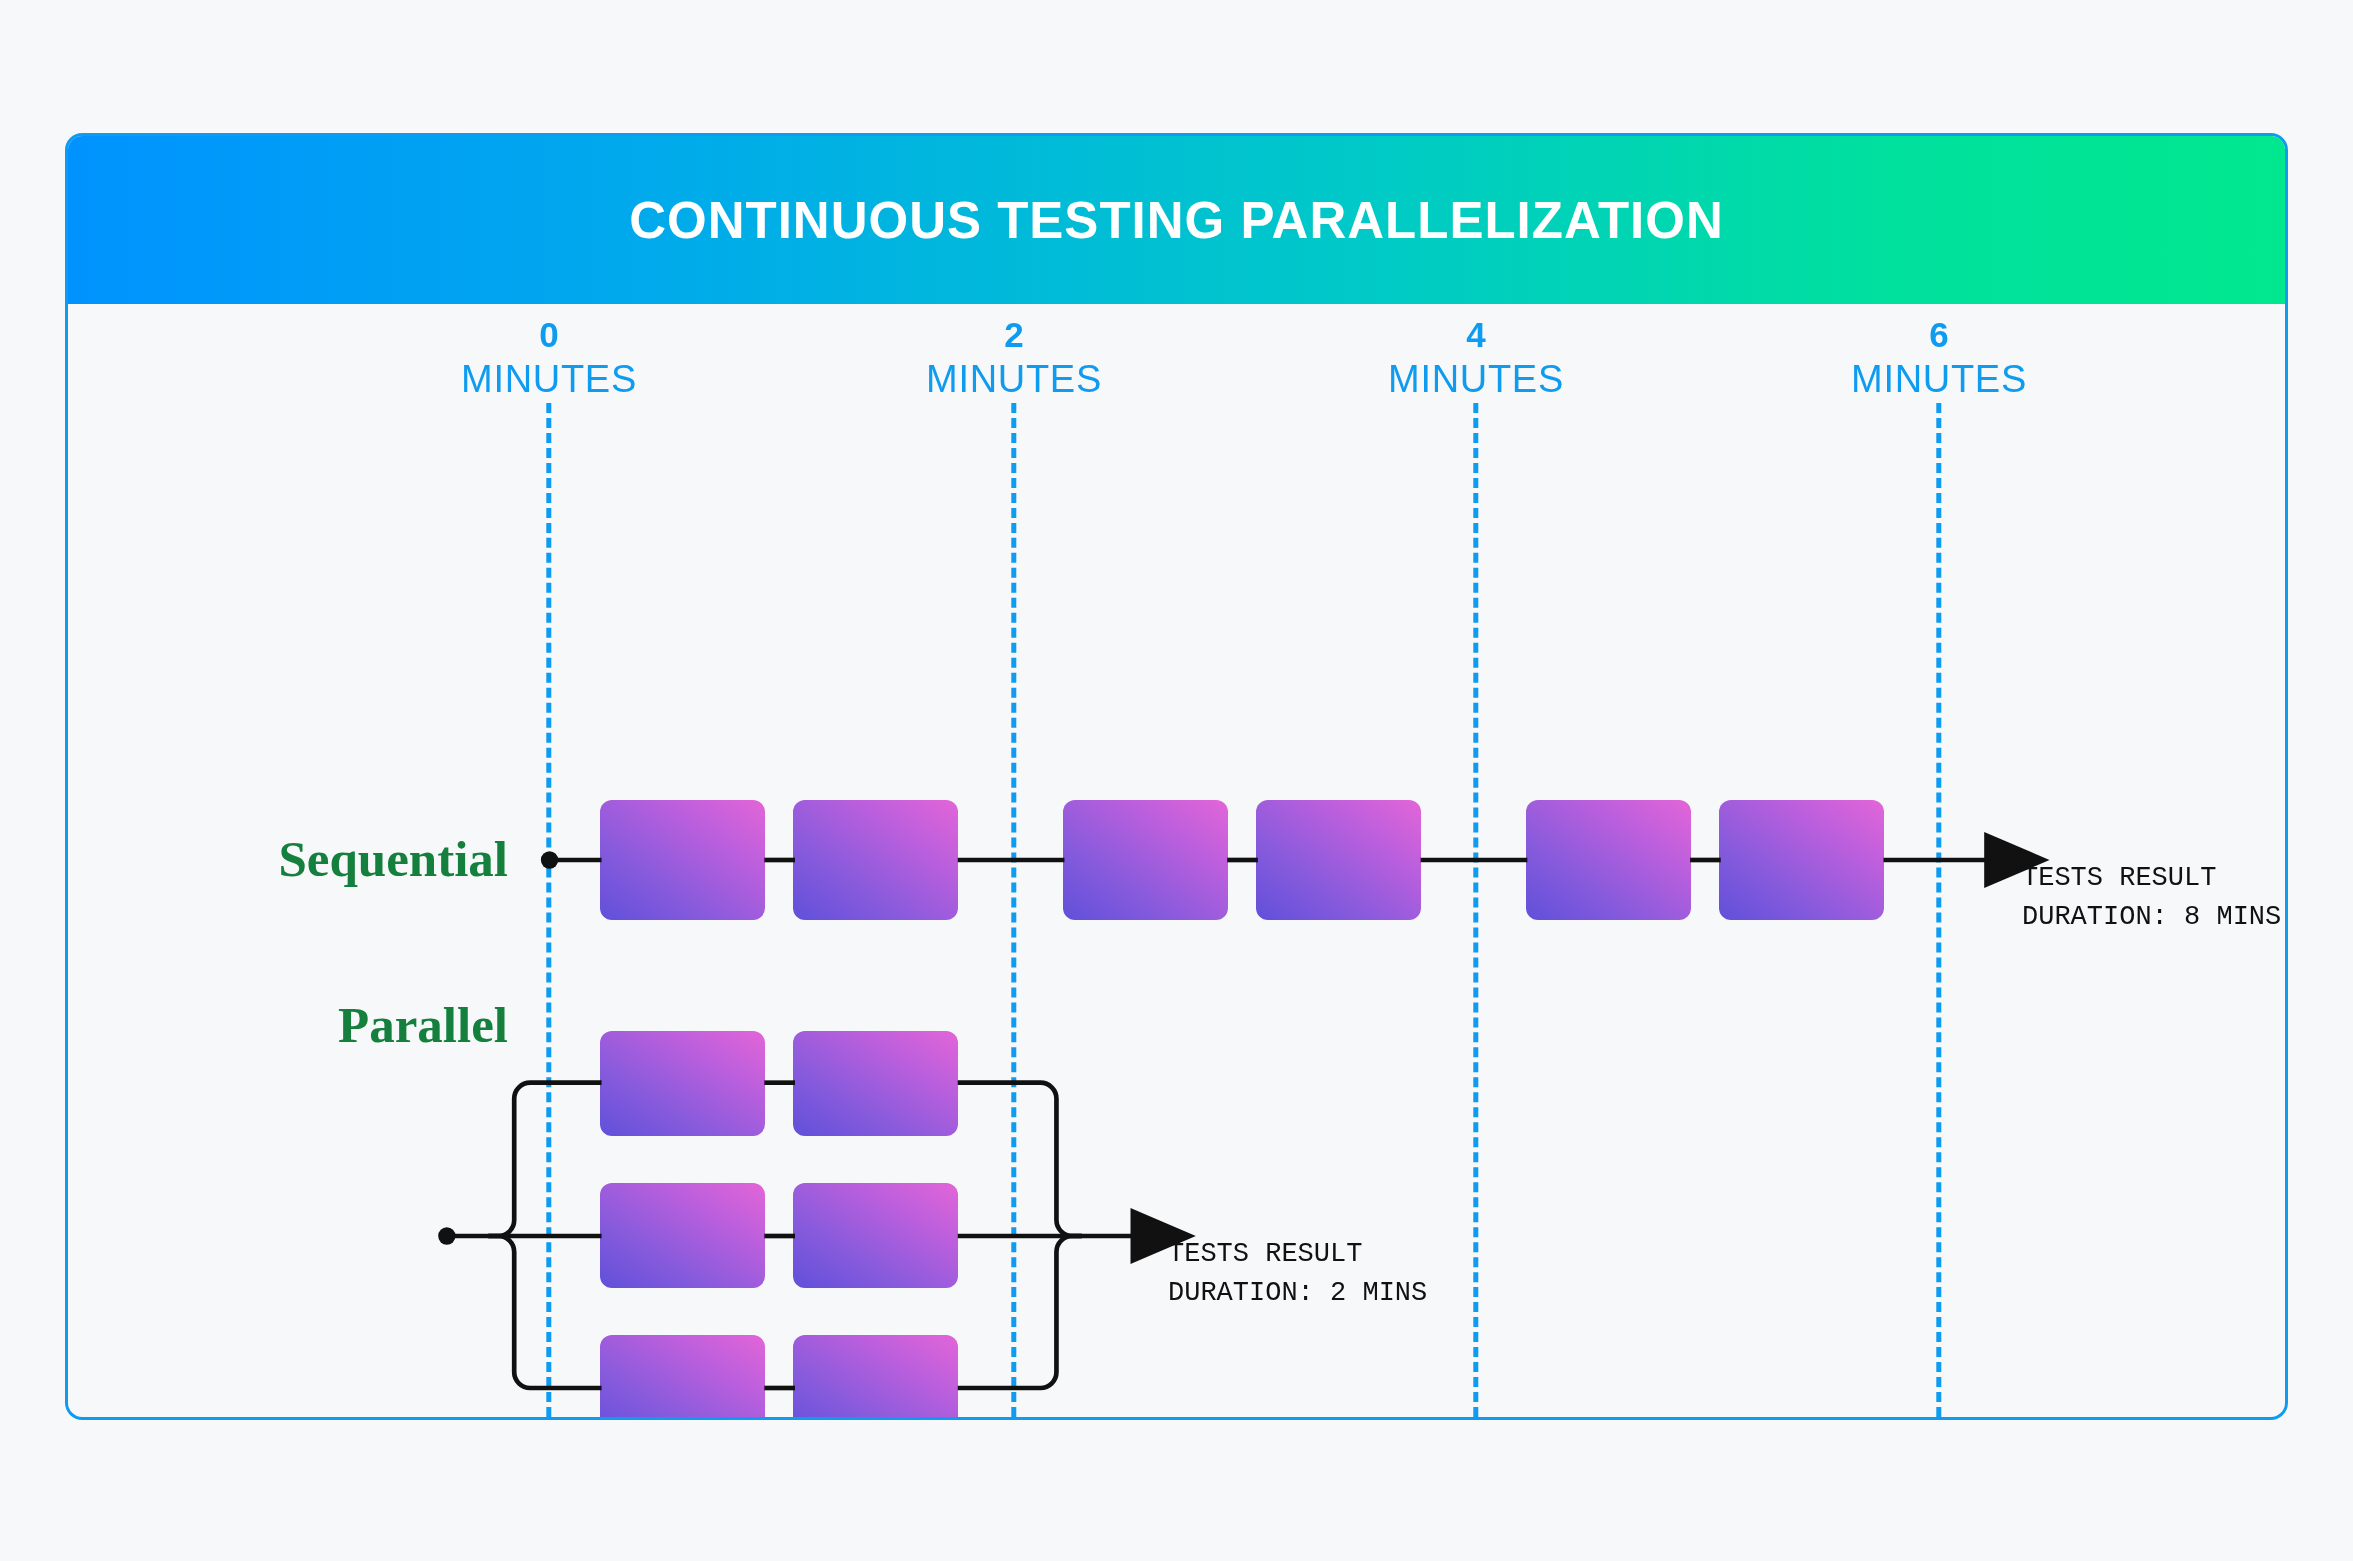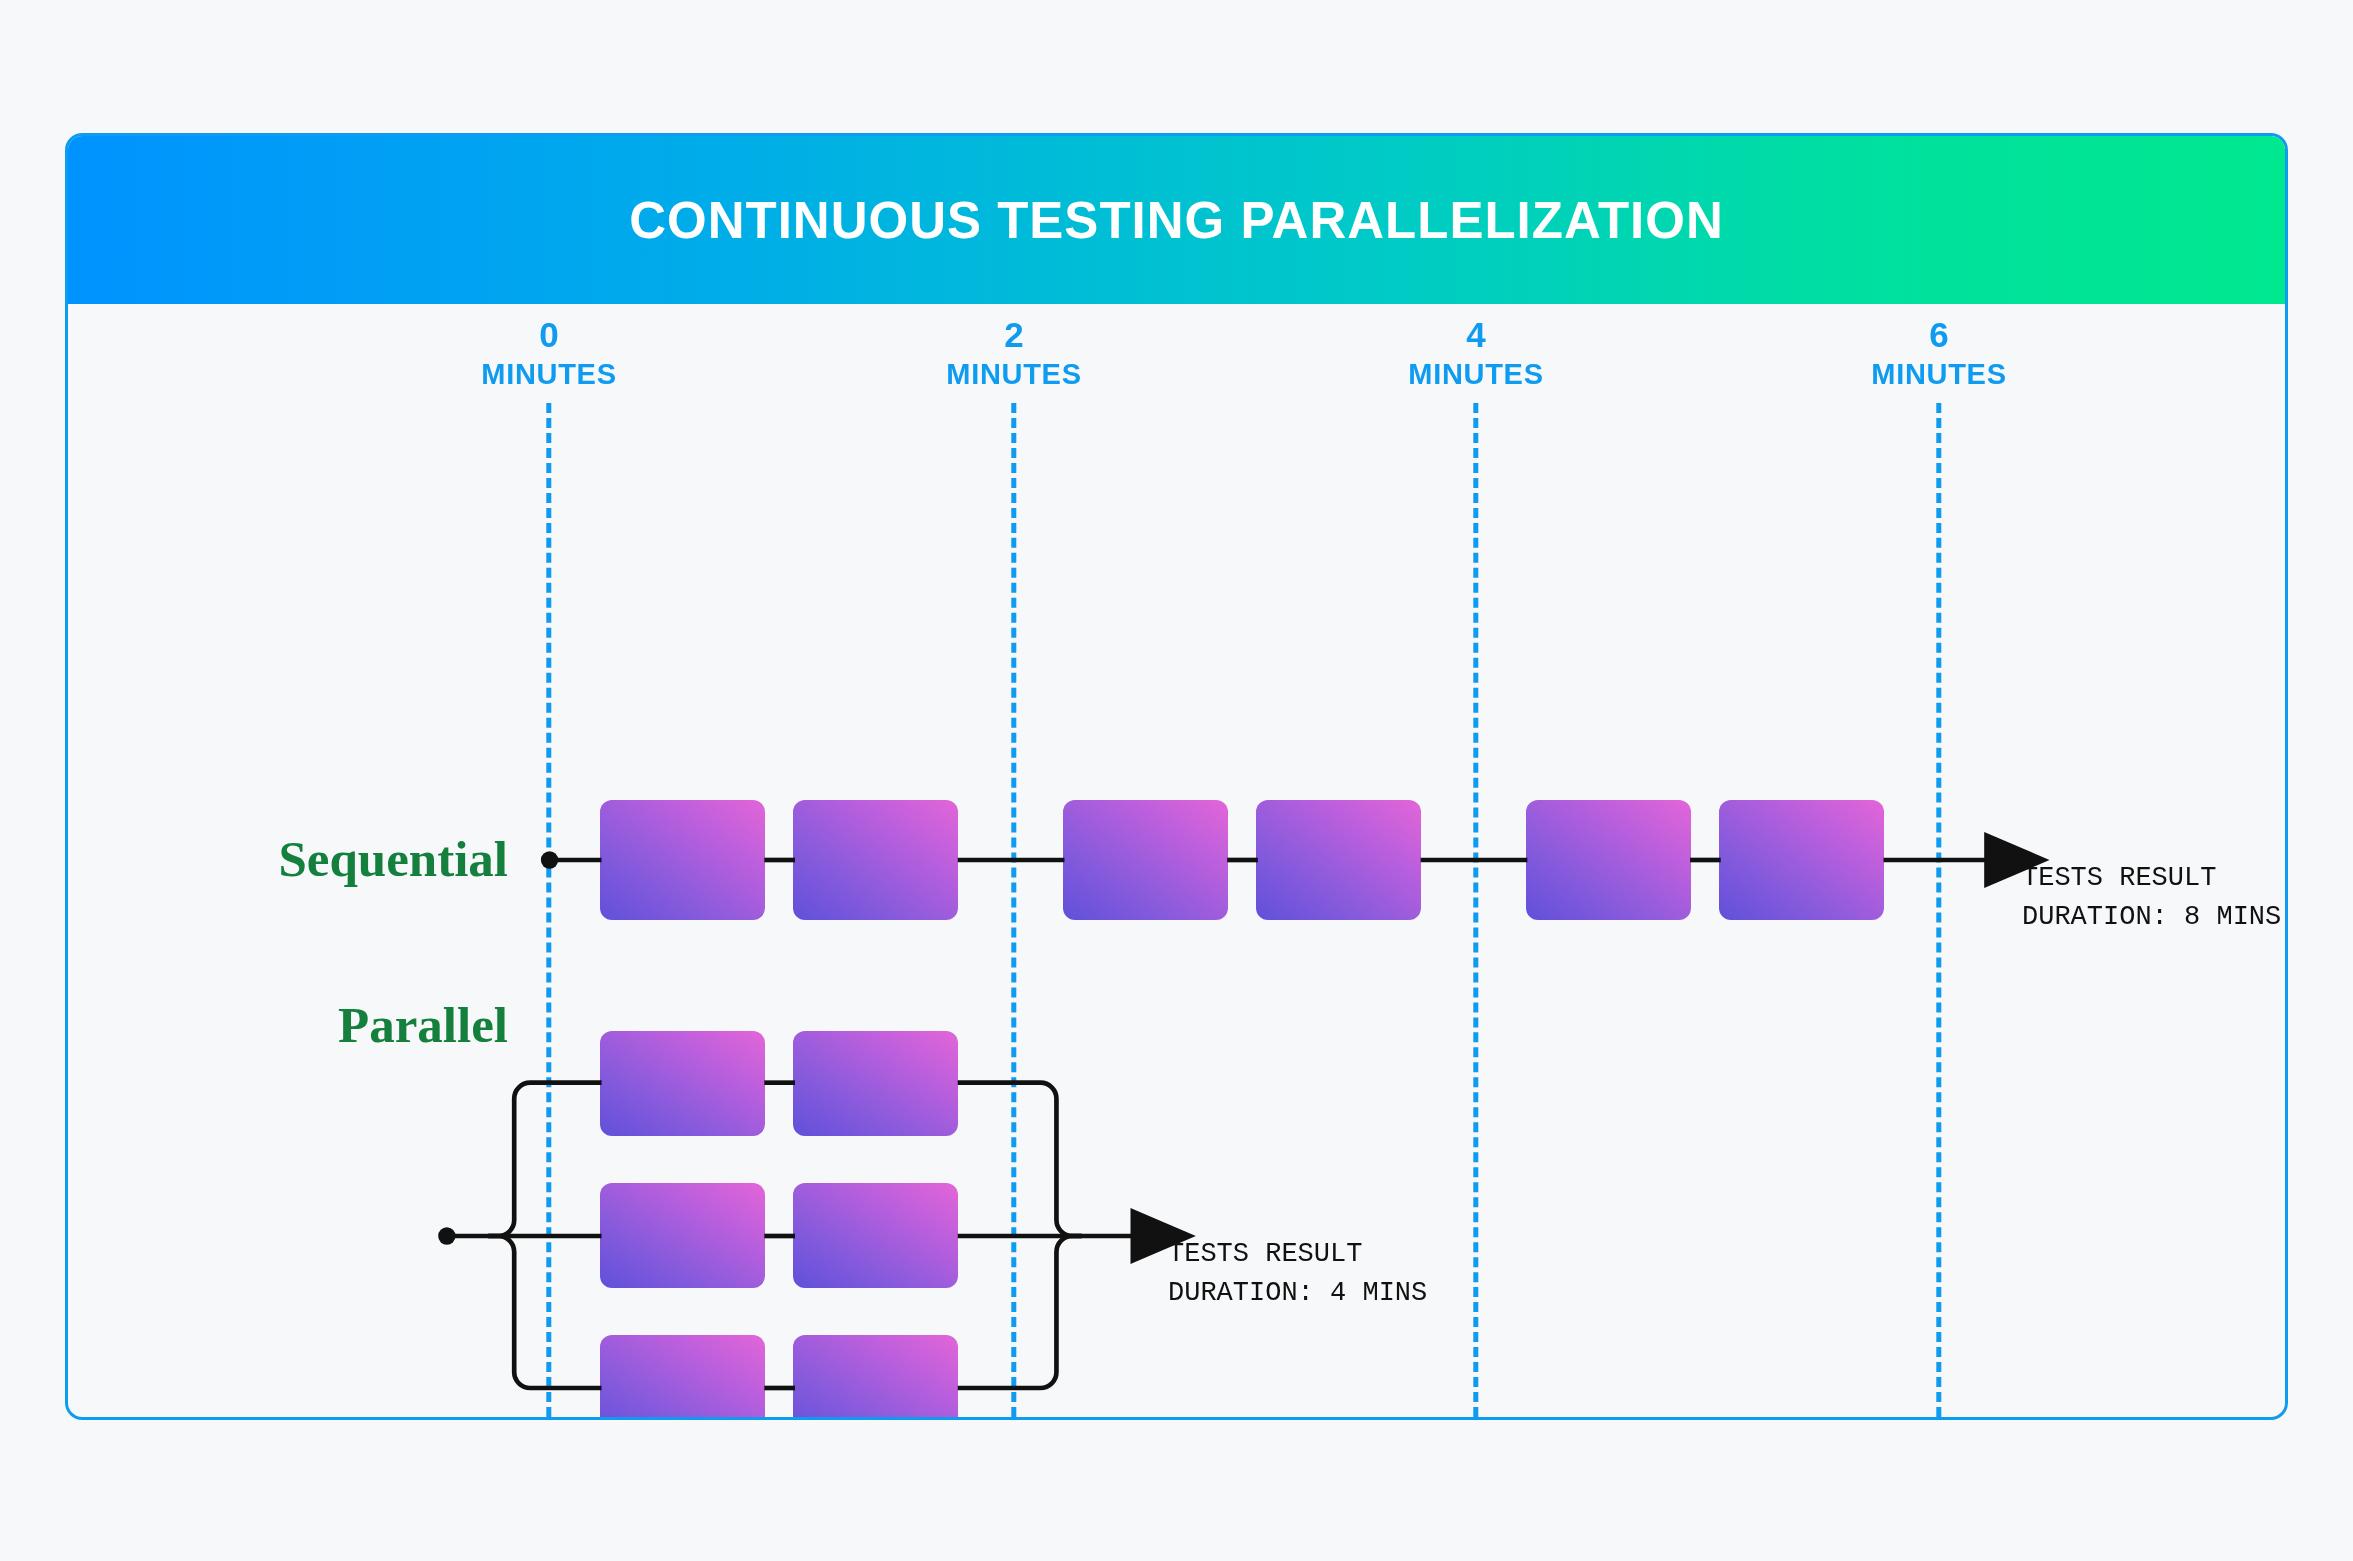--- a/index.html
+++ b/index.html
@@ -70,22 +70,22 @@
     white-space: nowrap;
   }
   .tick-num {
     display: block;
     font-size: 35px;
     font-weight: bold;
     margin-bottom: 8px;
   }
   .tick-unit {
     display: block;
-    font-size: 29px;
-    font-weight: bold;
+    font-size: 38px;
+    font-weight: normal;
     letter-spacing: 0.7px;
   }
   .tick-line {
     position: absolute;
     width: 0;
     border-left: 5.3px dashed #0E9BF0;
     transform: translateX(-2.7px);
   }
 
   
@@ -215,18 +215,18 @@
       <line x1="1520" y1="1398" x2="1600" y2="1398" stroke="#111111" stroke-width="7" marker-end="url(#arrow)"></line>
     </svg>
 
     <div class="result-note" style="left:1954px; top:519px;">
       <span>TESTS RESULT</span>
       <span>DURATION: 8 MINS</span>
     </div>
 
     <div class="result-note" style="left:1100px; top:895px;">
       <span>TESTS RESULT</span>
-      <span>DURATION: 4 MINS</span>
+      <span>DURATION: 2 MINS</span>
     </div>
 
   </div>
 </div>
 
 
 </body></html>

